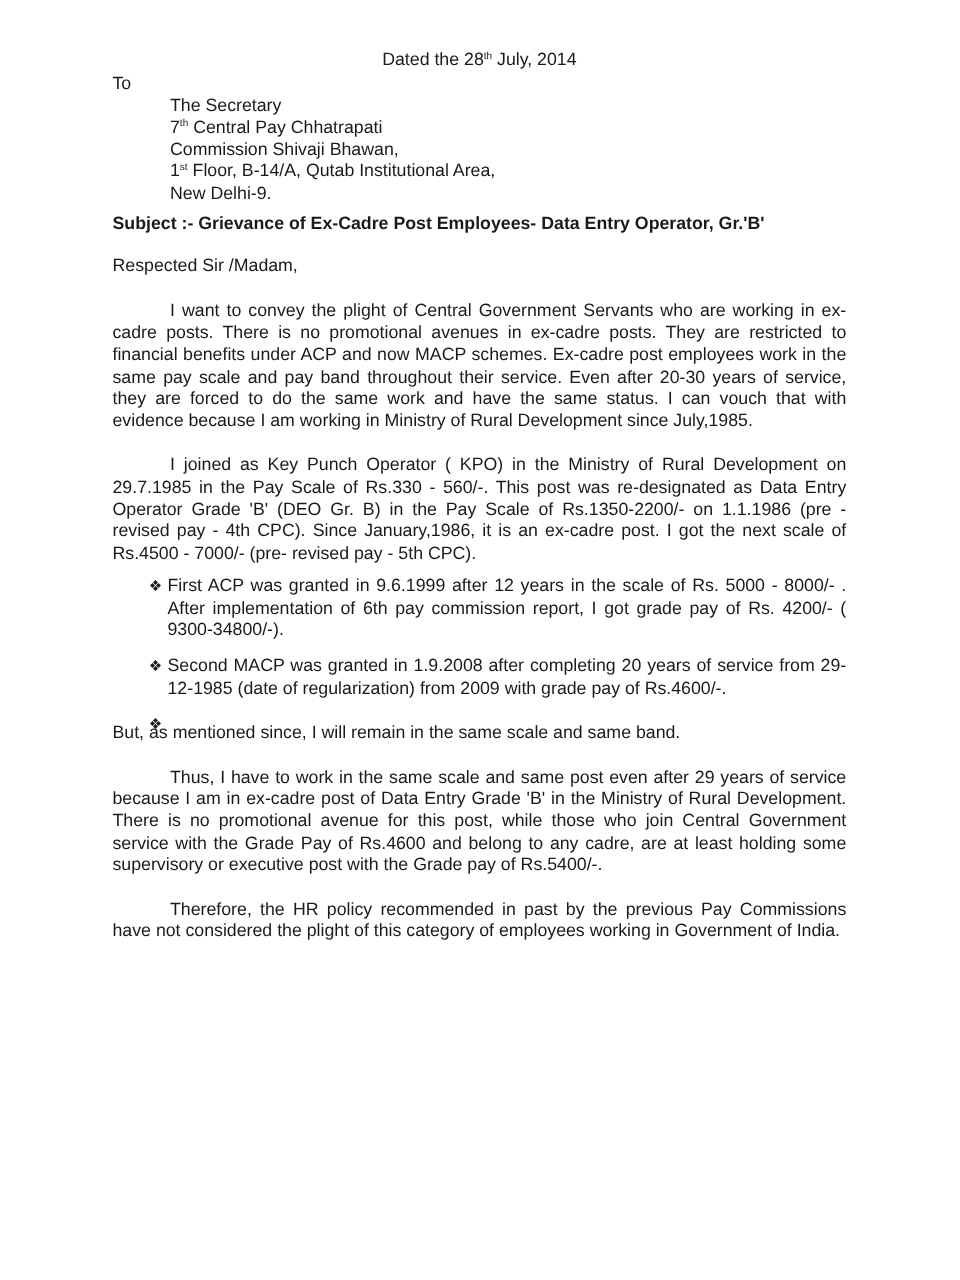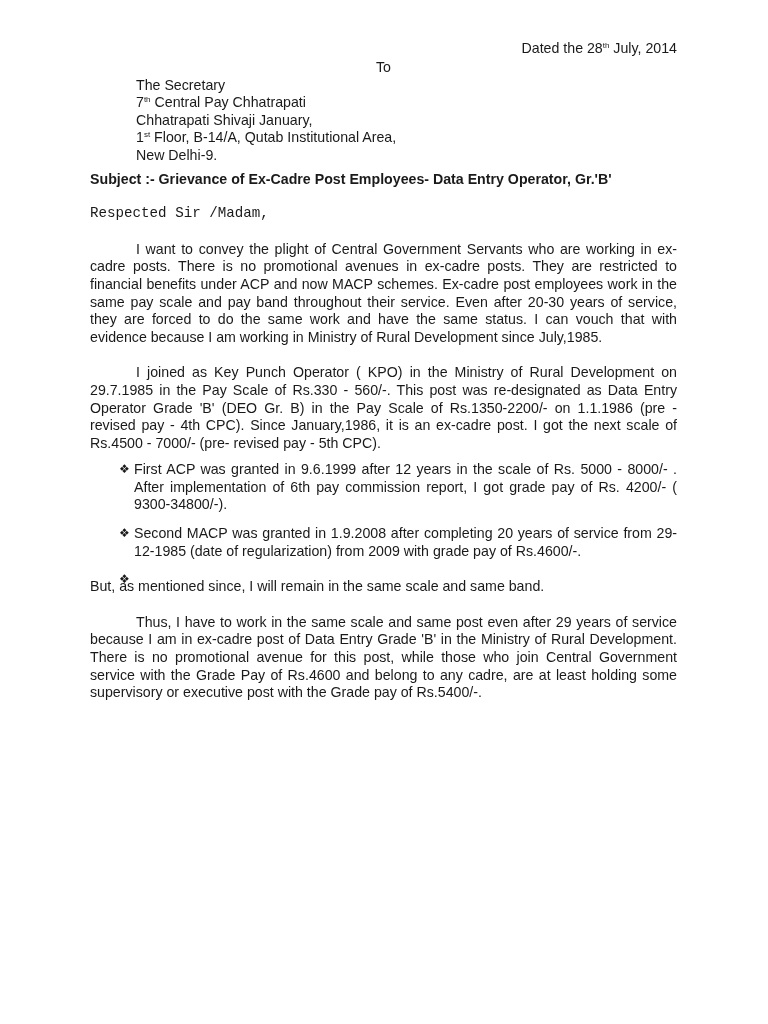--- a/index.html
+++ b/index.html
@@ -17,46 +17,44 @@
       font-size: 14.2px;
       line-height: 17.6px;
     }
     .page {
       position: absolute;
       left: 90px;
       top: 40px;
       width: 587px;
     }
     .date {
-      text-align: right;
+      text-align: center;
       margin: 0;
       height: 19px;
     }
     .to {
       margin: 0;
-      text-align: center;
     }
     .address {
       margin: 0 0 0 46px;
     }
     .address div {
       margin: 0;
     }
     sup {
       font-size: 8px;
       line-height: 0;
       vertical-align: 5px;
     }
     .subject {
       font-weight: bold;
       margin: 6px 0 0 0;
     }
     .salutation {
       margin: 17px 0 16px 0;
-      font-family: Liberation Mono, monospace;
     }
     .para {
       margin: 18px 0 0 0;
       text-align: justify;
       text-align-last: left;
     }
     .para.indent {
       text-indent: 46px;
     }
     .bullets {
@@ -87,21 +85,21 @@
 
 <div class="page">
 
   <p class="date"><span>Dated the 28</span><sup>th</sup><span> July, 2014</span></p>
 
   <p class="to">To</p>
 
   <div class="address">
     <div>The Secretary</div>
     <div><span>7</span><sup>th</sup><span> Central Pay Chhatrapati</span></div>
-    <div>Chhatrapati Shivaji January,</div>
+    <div>Commission Shivaji Bhawan,</div>
     <div><span>1</span><sup>st</sup><span> Floor, B-14/A, Qutab Institutional Area,</span></div>
     <div>New Delhi-9.</div>
   </div>
 
   <p class="subject">Subject :- Grievance of Ex-Cadre Post Employees- Data Entry Operator, Gr.'B'</p>
 
   <p class="salutation">Respected Sir /Madam,</p>
 
   <p class="para indent">I want to convey the plight of Central Government Servants who are working in ex-cadre posts. There is no promotional avenues in ex-cadre posts. They are restricted to financial benefits under ACP and now MACP schemes.  Ex-cadre post employees work in the same pay scale and pay band throughout their service. Even after 20-30 years of service, they are forced to do the same work and have the same status. I can vouch that with evidence because I am working in Ministry of Rural Development since July,1985.</p>
 
@@ -110,14 +108,15 @@
   <ul class="bullets">
     <li><span class="bullet-icon">❖</span><span>First ACP was granted  in 9.6.1999  after  12  years  in the  scale of  Rs. 5000 - 8000/- . After  implementation of 6th pay commission report, I got grade pay of  Rs. 4200/- ( 9300-34800/-).</span></li>
     <li><span class="bullet-icon">❖</span><span>Second MACP was granted in 1.9.2008 after completing 20 years of service from 29-12-1985 (date of regularization) from 2009 with grade pay of Rs.4600/-.</span></li>
     <li><span class="bullet-icon">❖</span></li>
   </ul>
 
   <p class="para">But,  as mentioned  since, I  will  remain  in  the  same  scale  and  same  band.</p>
 
   <p class="para indent">Thus, I have to work in the same scale and same post even after 29 years of service because I am in ex-cadre post of Data Entry Grade 'B' in the Ministry of Rural Development. There is no promotional avenue for this post, while those who join Central Government service with the Grade Pay of Rs.4600 and belong to any cadre, are at least holding some supervisory or executive post with the Grade pay of Rs.5400/-.</p>
 
+  <p class="para indent">Therefore, the HR policy recommended in past by the previous Pay Commissions have not considered the plight of this category of employees working in Government of India.</p>
 
 </div>
 
 </body></html>

